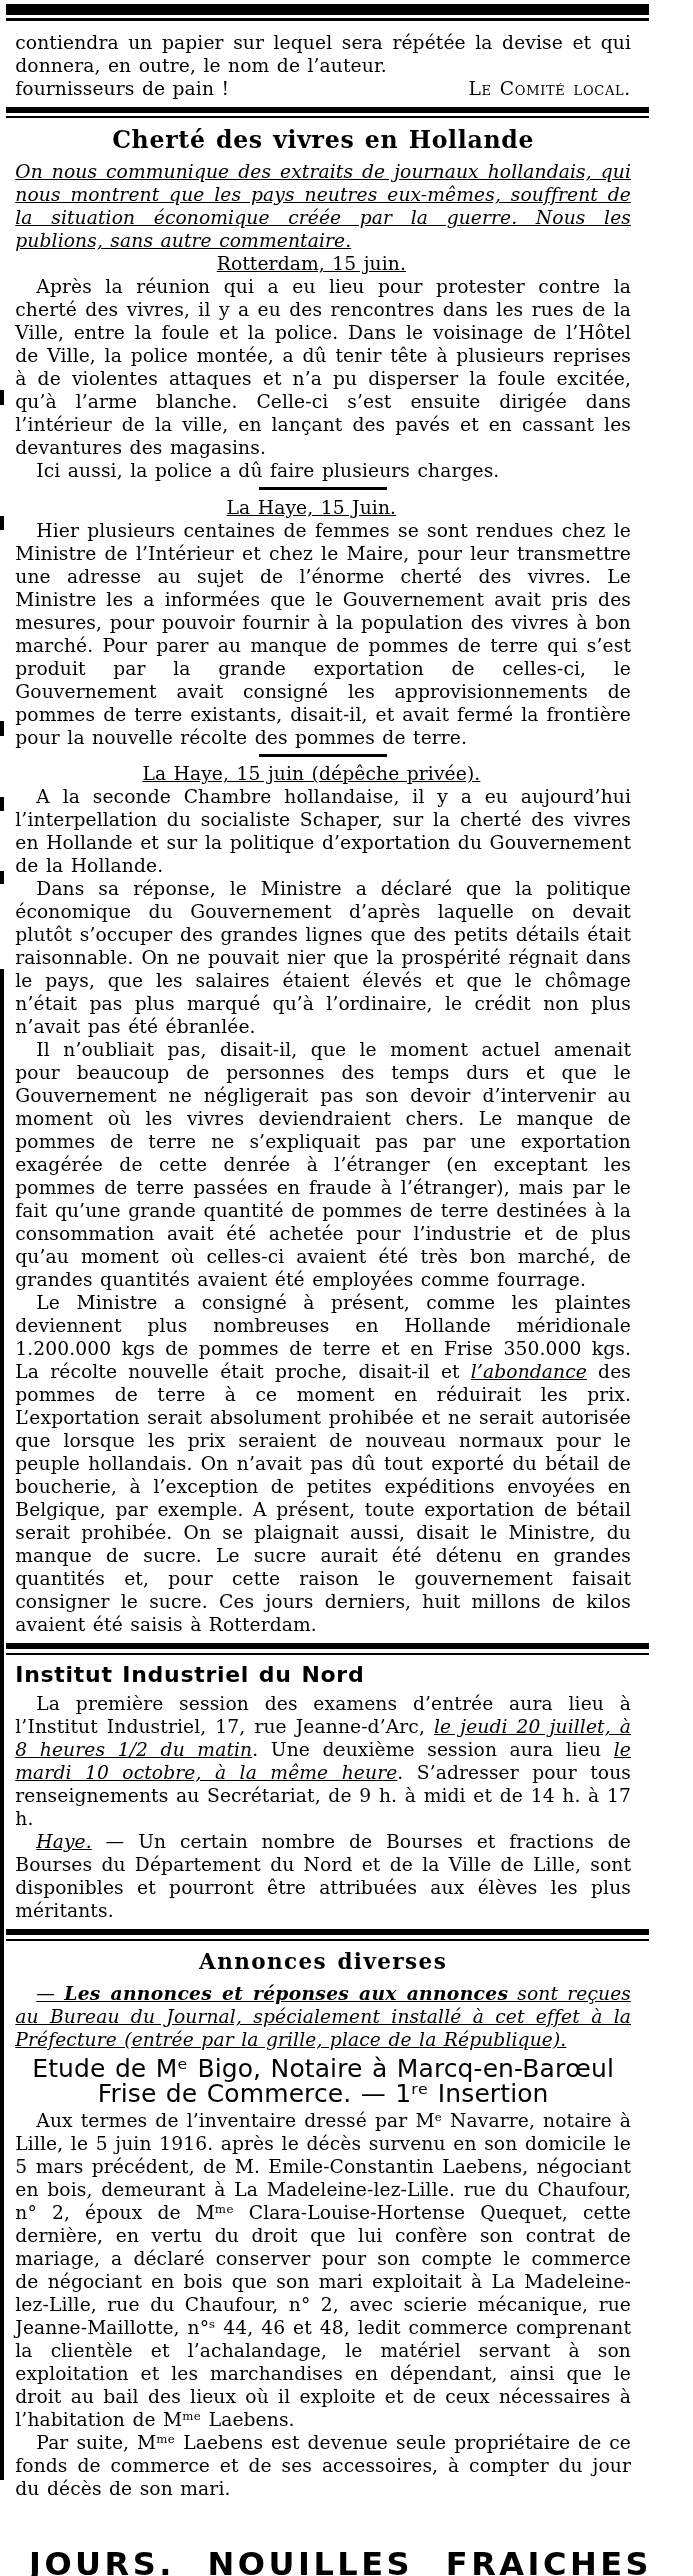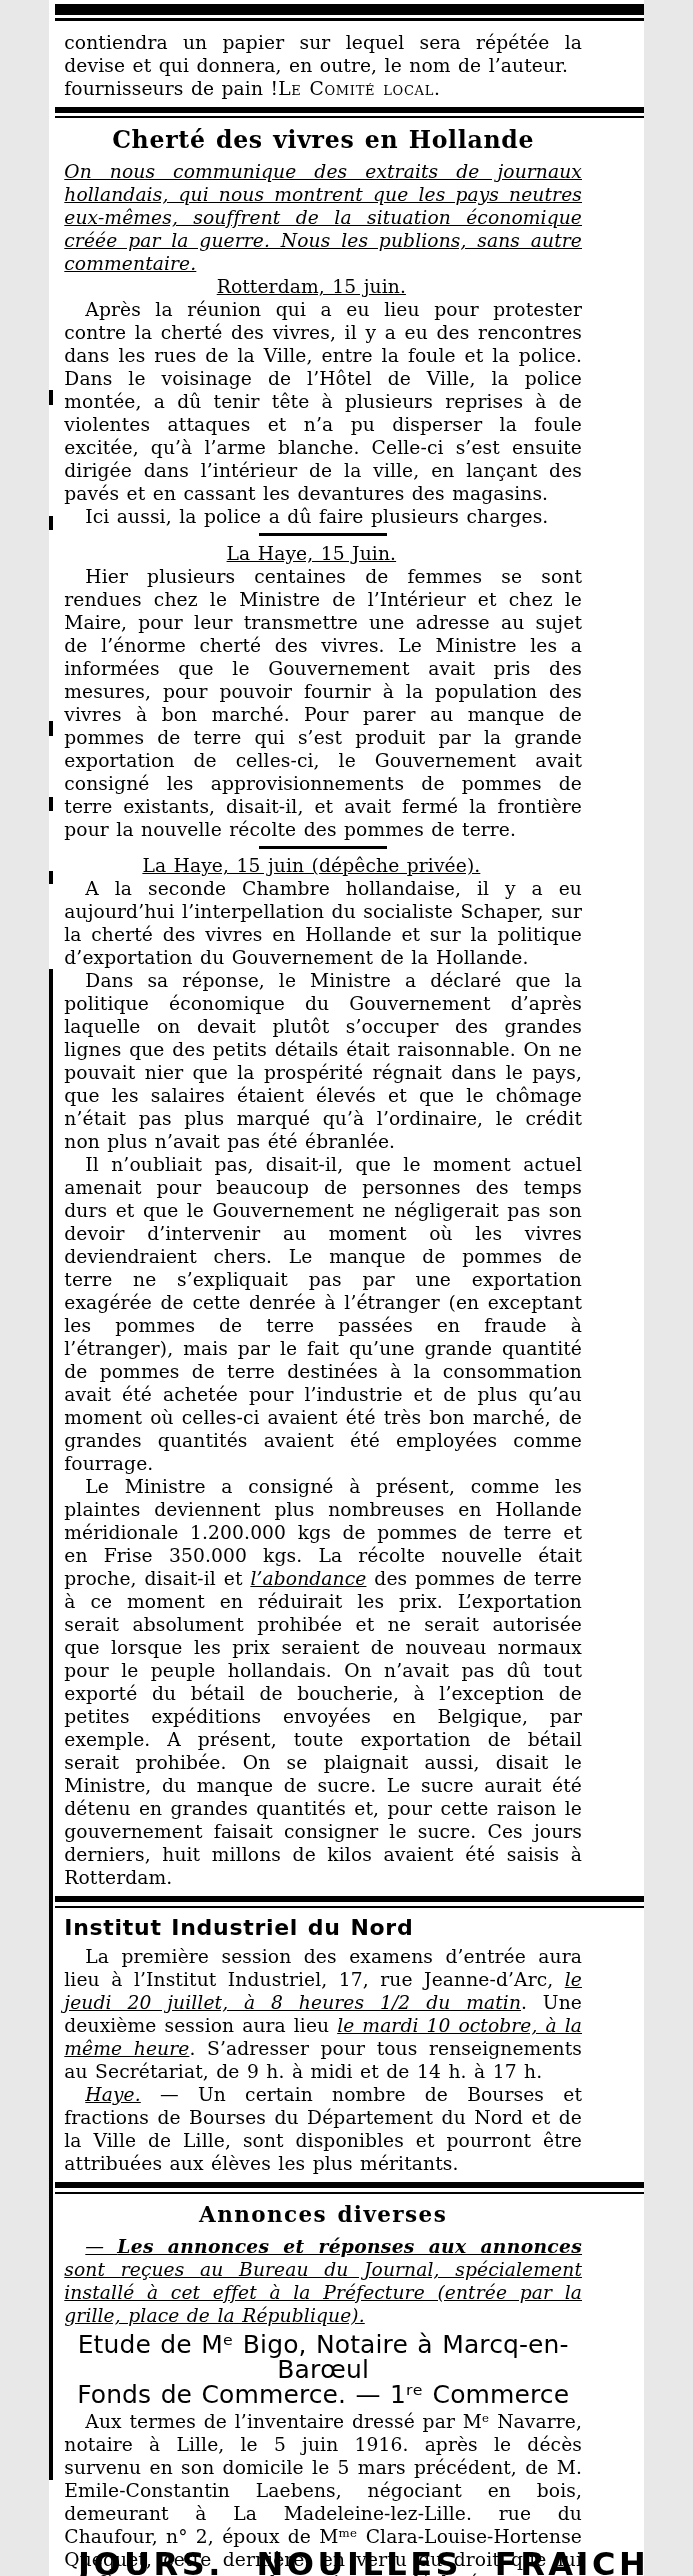--- a/index.html
+++ b/index.html
@@ -1,18 +1,18 @@
 <!DOCTYPE html>
 <html style="font-size:11px"><head>
 <meta charset="utf-8">
 <style>
   html, body { margin: 0; padding: 0; background: #e8e8e8; }
   .page {
     position: relative;
-    width: 595px;
+    width: 693px;
     height: 2576px;
     margin: 0 auto;
     background: #ffffff;
     color: #000000;
     font-family: "DejaVu Serif", serif;
     overflow: hidden;
   }
   .content {
     position: relative;
     padding: 2.8px 62px 0 15.3px; 
@@ -38,21 +38,21 @@
   .seg1 { top: 390px;  height: 15.3px; }
   .seg2 { top: 516px;  height: 14px; }
   .seg3 { top: 721px; height: 15.3px; }
   .seg4 { top: 797px; height: 14px; }
   .seg5 { top: 871px; height: 12.5px; }
   .seg6 { top: 969px; height: 1511px; }
   
   .p { margin: 0; text-align: justify; text-indent: 21px; }
   .p.noindent { text-indent: 0; }
   .dateline { margin: 0; text-align: center; padding-right: 23.6px; text-decoration: underline; }
-  .sigline { display: flex; justify-content: flex-start; align-items: baseline; }
+  .sigline { display: flex; justify-content: space-between; align-items: baseline; gap: 36px; }
   .sig { font-variant: small-caps; letter-spacing: 0.7px; }
   .i { font-style: italic; text-decoration: underline; }
   .bi { font-style: italic; font-weight: bold; letter-spacing: 0.3px; }
   .title-serif {
     margin: 8.3px 0 5.5px;
     text-align: center;
     font-weight: bold;
     font-size: 23.6px;
     line-height: 28px;
     letter-spacing: 0.7px;
@@ -150,21 +150,21 @@
     </div>
 
     <div class="double-rule"></div>
 
     <div>
       <h2 class="title-annonces">Annonces diverses</h2>
       <p class="p i"><span>— </span><span class="bi">Les annonces et réponses aux annonces</span><span> sont reçues au Bureau du Journal, spécialement installé à cet effet à la Préfecture (entrée par la grille, place de la République).</span></p>
 
       <div class="etude-head">
         <span class="l1">Etude de Mᵉ Bigo, Notaire à Marcq-en-Barœul</span>
-        <span class="l2">Fonds de Commerce. — 1ʳᵉ Commerce</span>
+        <span class="l2">Frise de Commerce. — 1ʳᵉ Insertion</span>
       </div>
 
       <p class="p">Aux termes de l’inventaire dressé par Mᵉ Navarre, notaire à Lille, le 5 juin 1916. après le décès survenu en son domicile le 5 mars précédent, de M. Emile-Constantin Laebens, négociant en bois, demeurant à La Madeleine-lez-Lille. rue du Chaufour, n° 2, époux de Mᵐᵉ Clara-Louise-Hortense Quequet, cette dernière, en vertu du droit que lui confère son contrat de mariage, a déclaré conserver pour son compte le commerce de négociant en bois que son mari exploitait à La Madeleine-lez-Lille, rue du Chaufour, n° 2, avec scierie mécanique, rue Jeanne-Maillotte, n°ˢ 44, 46 et 48, ledit commerce comprenant la clientèle et l’achalandage, le matériel servant à son exploitation et les marchandises en dépendant, ainsi que le droit au bail des lieux où il exploite et de ceux nécessaires à l’habitation de Mᵐᵉ Laebens.</p>
       <p class="p">Par suite, Mᵐᵉ Laebens est devenue seule propriétaire de ce fonds de commerce et de ses accessoires, à compter du jour du décès de son mari.</p>
     </div>
 
   </div>
 
   <div class="banner">JOURS. NOUILLES FRAICHES</div>
 

